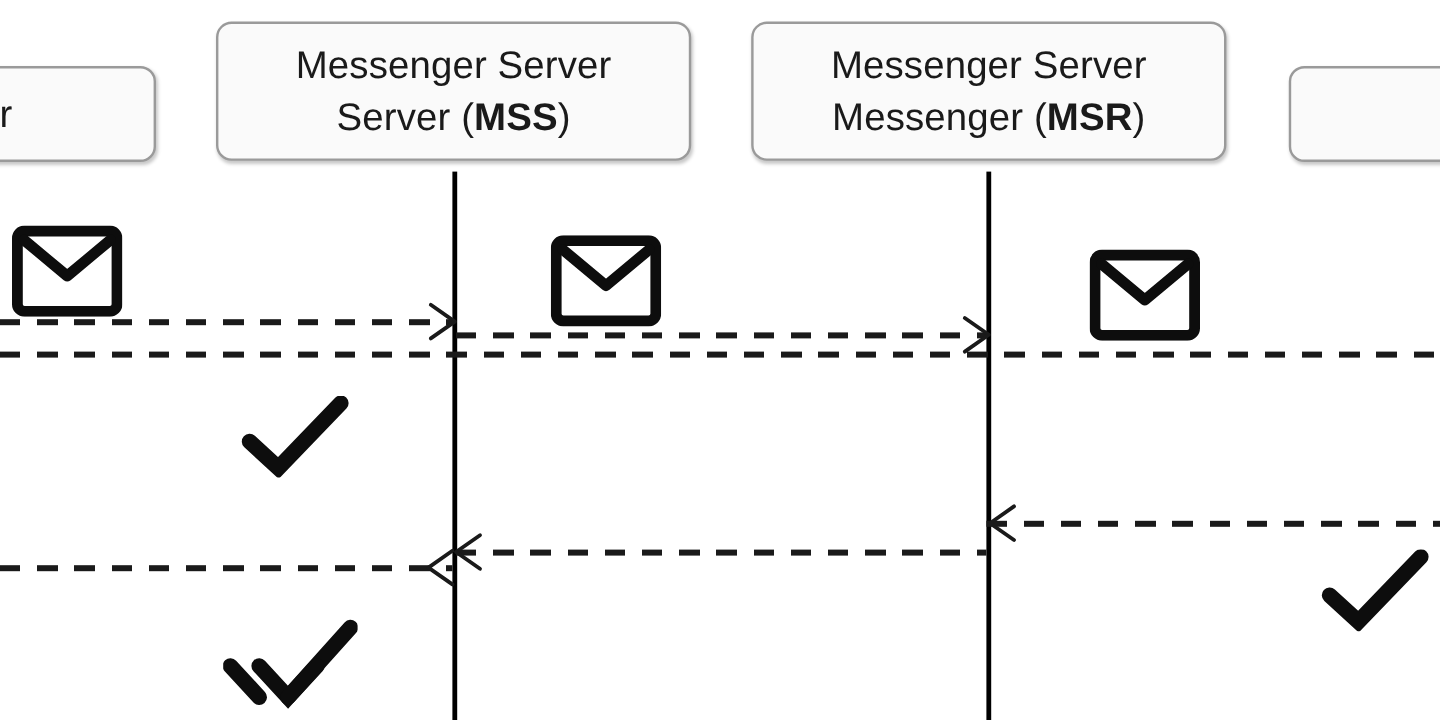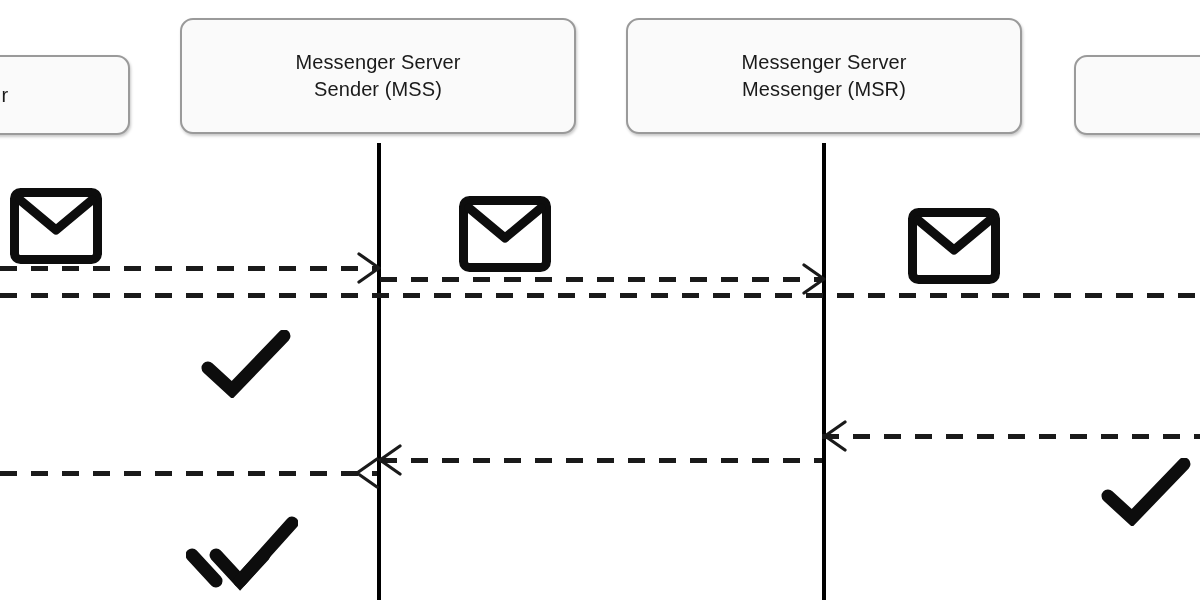--- a/index.html
+++ b/index.html
@@ -25,27 +25,27 @@
     background: #fafafa;
     border: 2px solid #9a9a9a;
     border-radius: 13px;
     box-shadow: 1px 2px 3px rgba(0,0,0,0.22);
     display: flex;
     align-items: center;
     justify-content: center;
     text-align: center;
   }
   .participant .ptext {
-    font-size: 20px;
+    font-size: 32px;
     line-height: 1.33;
     color: #1a1a1a;
     letter-spacing: 0.1px;
     white-space: nowrap;
   }
-  .participant .ptext b { font-weight: normal; }
+  .participant .ptext b { font-weight: bold; }
 
   
   .lifeline {
     position: absolute;
     width: 4px;
     background: #000000;
   }
 
   
   .msgline {
@@ -85,21 +85,21 @@
 
   <div class="participant" id="p-left" style="left: -120px; top: 55px; width: 250px; height: 80px; background: rgb(250, 250, 250); border-color: rgb(154, 154, 154);">
     <div class="ptext">
       <span>r</span>
     </div>
   </div>
 
   <div class="participant" id="p-mss" style="left: 180px; top: 18px; width: 396px; height: 116px; background: rgb(250, 250, 250); border-color: rgb(154, 154, 154);">
     <div class="ptext">
       <span>Messenger Server</span><br>
-      <span>Sender (</span><b>MSS</b><span>)</span>
+      <span>Server (</span><b>MSS</b><span>)</span>
     </div>
   </div>
 
   <div class="participant" id="p-msr" style="left: 626px; top: 18px; width: 396px; height: 116px; background: rgb(250, 250, 250); border-color: rgb(154, 154, 154);">
     <div class="ptext">
       <span>Messenger Server</span><br>
       <span>Messenger (</span><b>MSR</b><span>)</span>
     </div>
   </div>
 

